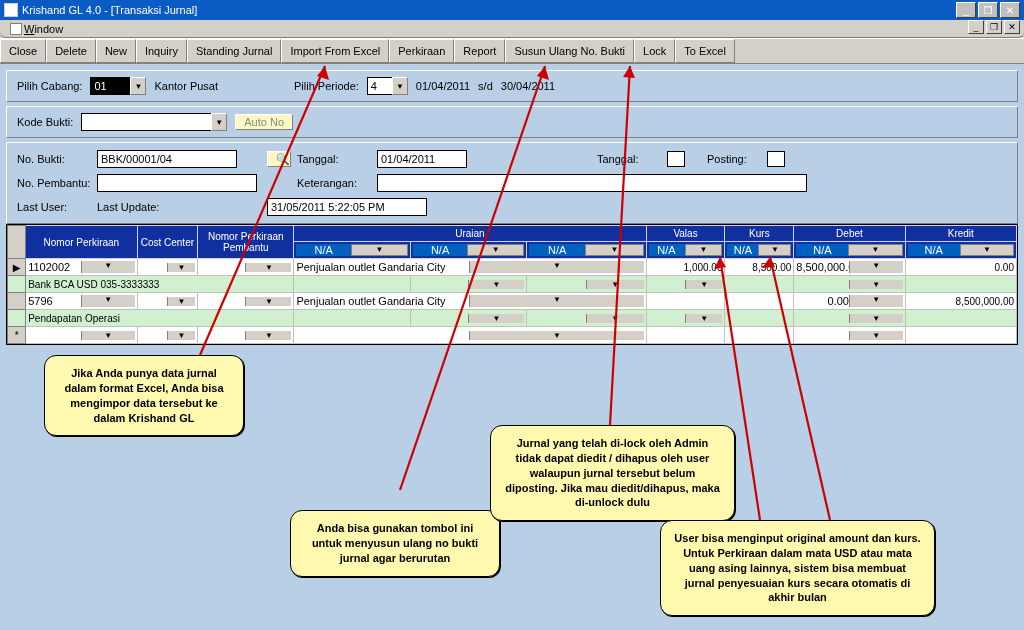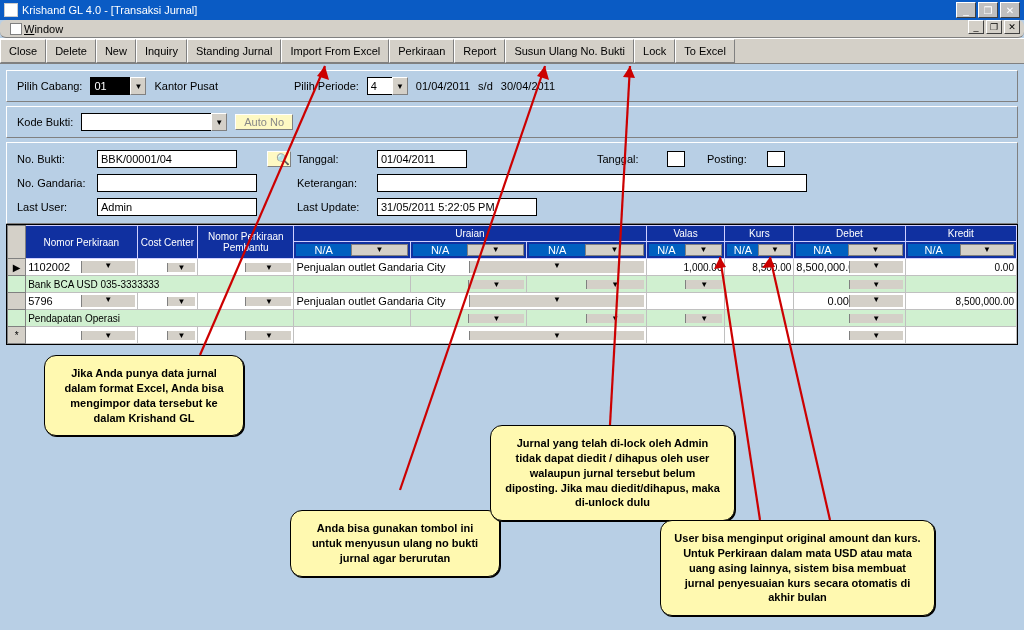--- a/index.html
+++ b/index.html
@@ -131,27 +131,26 @@
     <span class="lbl">No. Bukti:</span>
     <input type="text" style="width: 140px;" value="BBK/00001/04">
     <button class="btn-raised" style="width:24px;">🔍</button>
     <span class="lbl">Tanggal:</span>
     <input type="text" style="width: 90px;" value="01/04/2011">
     <span class="lbl">Tanggal:</span>
     <span class="inline-chk"></span>
     <span class="lbl">Posting:</span>
     <span class="inline-chk"></span>
 
-    <span class="lbl">No. Gandaria:</span>
+    <span class="lbl">No. Pembantu:</span>
     <input type="text" style="width: 160px; grid-column: 2 / 4;" value="">
     <span class="lbl">Keterangan:</span>
     <input type="text" style="grid-column: 5 / 10;" value="">
 
     <span class="lbl">Last User:</span>
-    <input type="text" style="width: 160px; grid-column: 2 / 4;" value="Admin">
     <span class="lbl">Last Update:</span>
     <input type="text" style="width: 160px;" value="31/05/2011 5:22:05 PM">
     <span></span>
       <span></span>
       <span></span>
       <span></span>
   </div>
 
   <div class="grid">
     <table>

